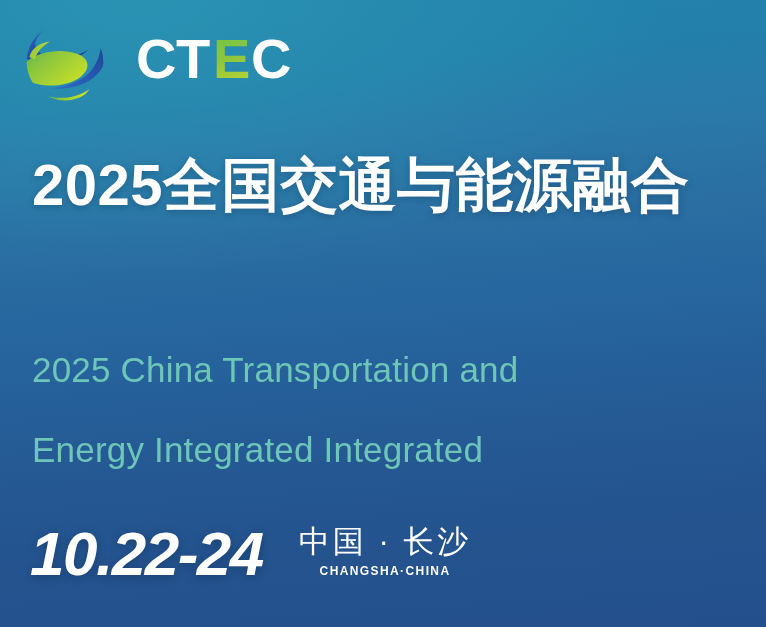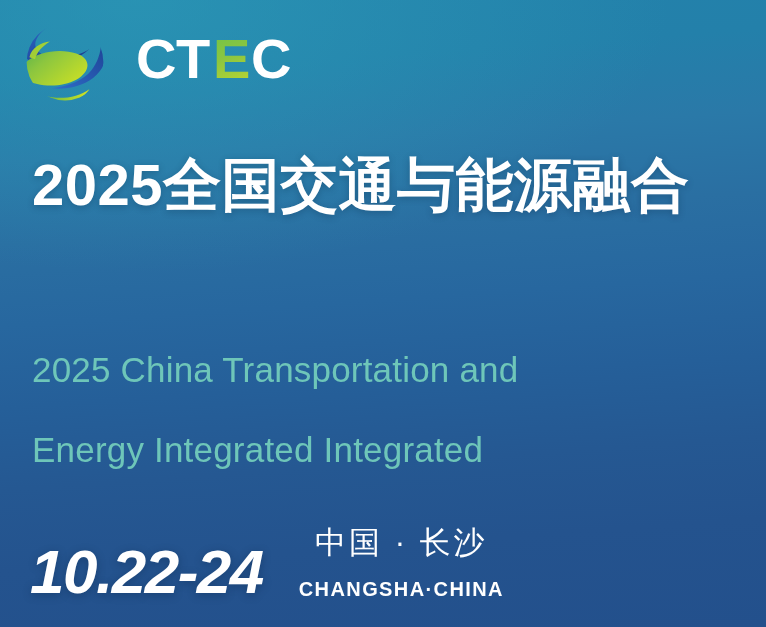--- a/index.html
+++ b/index.html
@@ -73,21 +73,21 @@
     line-height: 44px;
     font-weight: 400;
     letter-spacing: 0.2px;
   }
   .en-title .ln { display: block; white-space: nowrap; margin-top: 36px; }
 
   
   .footer {
     position: absolute;
     left: 30px;
-    bottom: 24px;
+    bottom: 42px;
     display: flex;
     align-items: flex-end;
   }
   .date {
     color: #ffffff;
     font-size: 62px;
     font-weight: 700;
     font-style: italic;
     letter-spacing: -1.5px;
     line-height: 62px;
@@ -103,26 +103,25 @@
     display: block;
     font-size: 31px;
     font-weight: 400;
     letter-spacing: 3px;
     line-height: 36px;
     white-space: nowrap;
     text-align: center;
   }
   .city-en {
     display: block;
-    font-size: 20px;
+    font-size: 12px;
     font-weight: 700;
     letter-spacing: 1.4px;
     line-height: 22px;
     white-space: nowrap;
-    margin-top: 17px;
   }
 </style>
 </head>
 <body>
 
 <div id="poster">
 
   <div class="logo-row">
 
     <svg class="logo-mark" viewBox="0 0 100 94">

